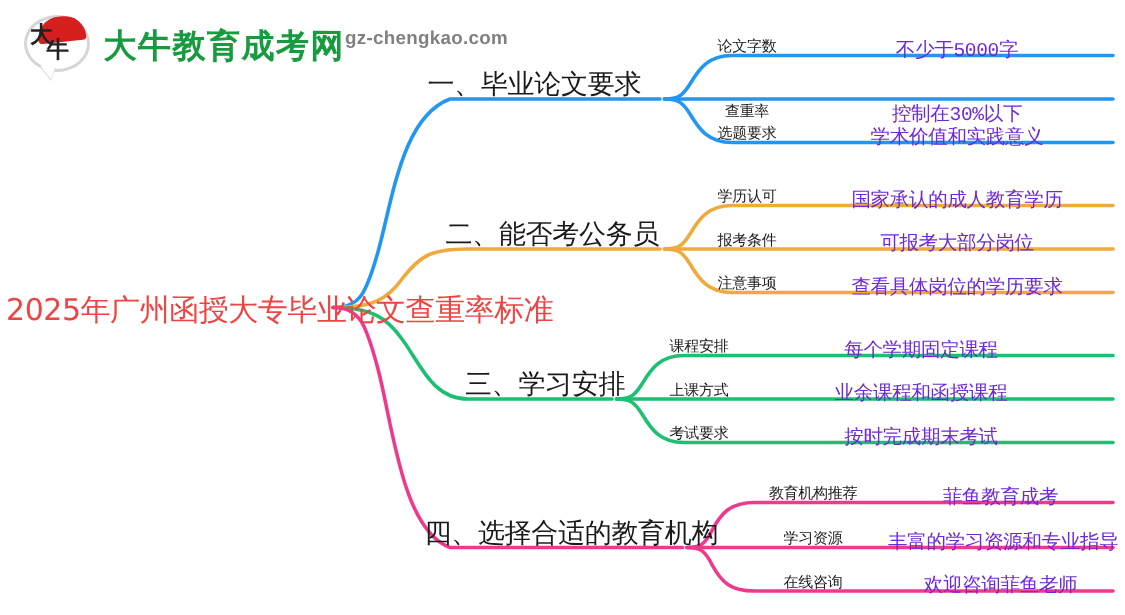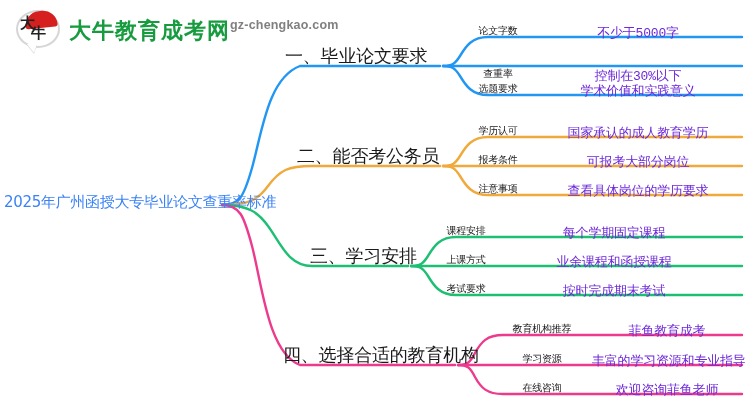--- a/index.html
+++ b/index.html
@@ -79,22 +79,22 @@
     line-height: 15px;
     white-space: nowrap;
   }
 
   
   .root-label {
     position: absolute;
     left: 4px; top: 193px;
     width: 215px;
     text-align: center;
-    color: #3b82f6;
-    font-size: 15px;
+    color: #ef4444;
+    font-size: 20px;
     letter-spacing: -.3px;
     white-space: nowrap;
     font-family: "DejaVu Sans", sans-serif;
   }
 
   
   .branch-label {
     position: absolute;
     color: #1a1a1a;
     font-size: 18px;

